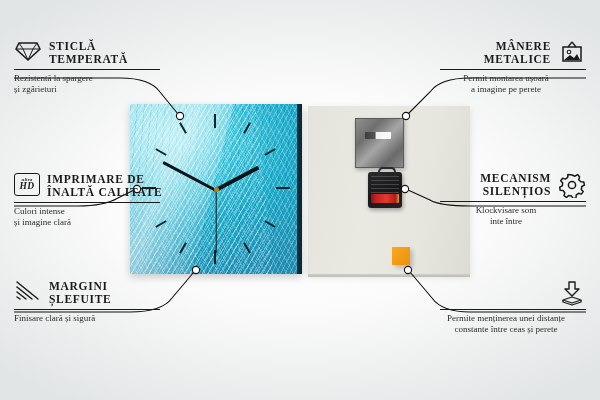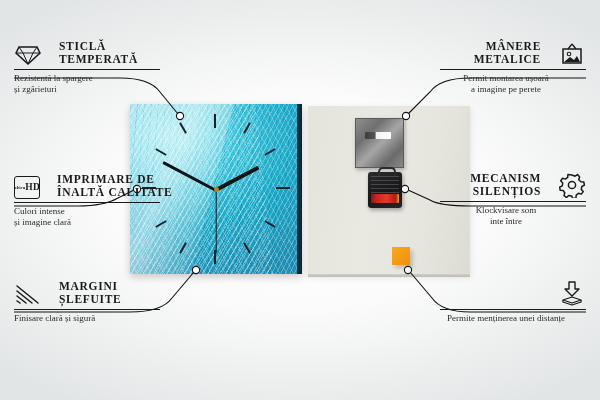--- a/index.html
+++ b/index.html
@@ -164,22 +164,22 @@
     width: 18px;
     height: 18px;
     background: linear-gradient(135deg, #f9a81f 0%, #ef8f0c 100%);
     box-shadow: 3px 3px 4px rgba(0,0,0,0.18);
   }
 
   
   .callout { position: absolute; }
   .head {
     display: flex;
-    align-items: flex-end;
-    gap: 17px;
+    align-items: flex-start;
+    gap: 7px;
   }
   .head.right { justify-content: flex-end; }
   .title {
     font-family: "Liberation Serif", serif;
     font-weight: bold;
     font-size: 11.5px;
     letter-spacing: 0.7px;
     color: #1a1a1a;
     line-height: 13px;
     text-transform: uppercase;
@@ -196,23 +196,24 @@
     color: #2b2b2b;
     line-height: 11px;
     margin-top: 3px;
   }
   .desc.right { text-align: center; }
   .icon { flex: 0 0 auto; display: block; }
   .hdbox {
     width: 24px; height: 21px;
     border: 1.3px solid #1a1a1a;
     border-radius: 3px;
-    display: flex; flex-direction: row;
+    display: flex; flex-direction: column;
     align-items: center; justify-content: center;
     line-height: 1;
+    font-style: italic;
   }
   .hdbox .u { font-size: 5px; font-weight: bold; letter-spacing: 0.2px; color:#1a1a1a; }
   .hdbox .h { font-size: 9.5px; font-weight: bold; letter-spacing: 0.3px; color:#1a1a1a; }
 
   svg.lines { position: absolute; left: 0; top: 0; width: 600px; height: 400px; pointer-events: none; }
   .lead { fill: none; stroke: #111111; stroke-width: 1.1; }
   .dot { fill: #ffffff; stroke: #111111; stroke-width: 1.1; }
 </style>
 </head>
 <body>
@@ -382,16 +383,17 @@
     <div class="head right">
       <svg class="icon" width="28" height="26" viewBox="0 0 28 26">
         <path d="M11 2 h6 v7 h4 l-7 7 -7-7 h4 Z" fill="none" stroke="#1a1a1a" stroke-width="1.4" stroke-linejoin="round"></path>
         <path d="M14 17 l9 3 -9 3 -9-3 Z" fill="none" stroke="#1a1a1a" stroke-width="1.3" stroke-linejoin="round"></path>
         <path d="M5 20 v2 l9 3 9-3 v-2" fill="none" stroke="#1a1a1a" stroke-width="1.3" stroke-linejoin="round"></path>
       </svg>
     </div>
     <div class="rule" style="width:146px; margin-left:14px;"></div>
     <div class="desc right">
       <div>Permite menținerea unei distanțe</div>
+      <div>constante între ceas și perete</div>
     </div>
   </div>
 
 </div>
 
 </body></html>

